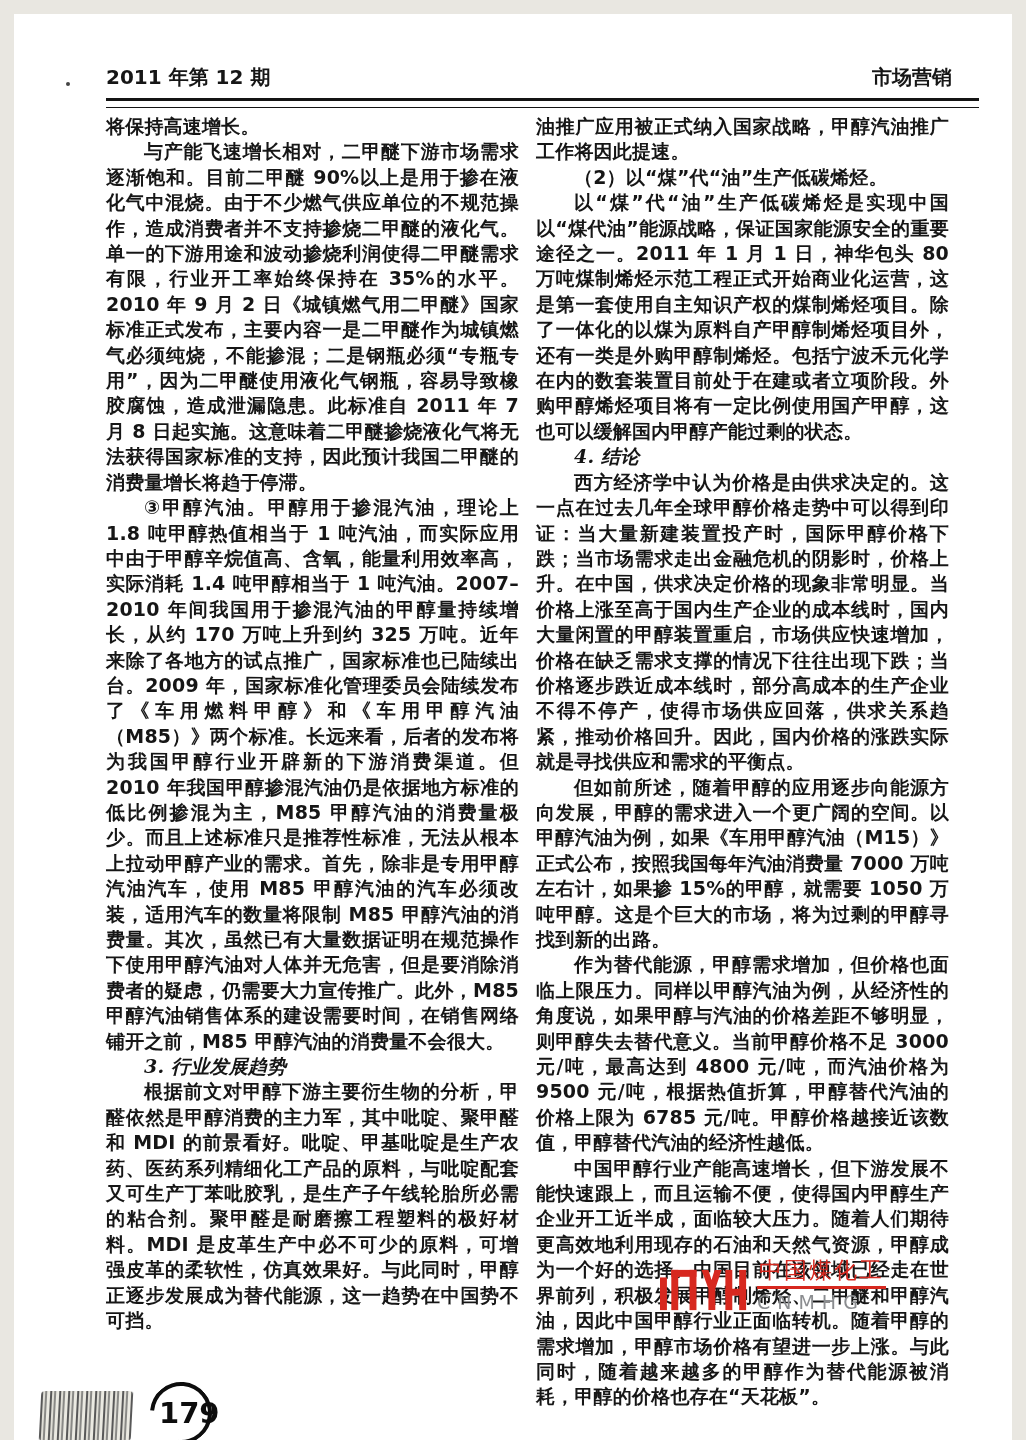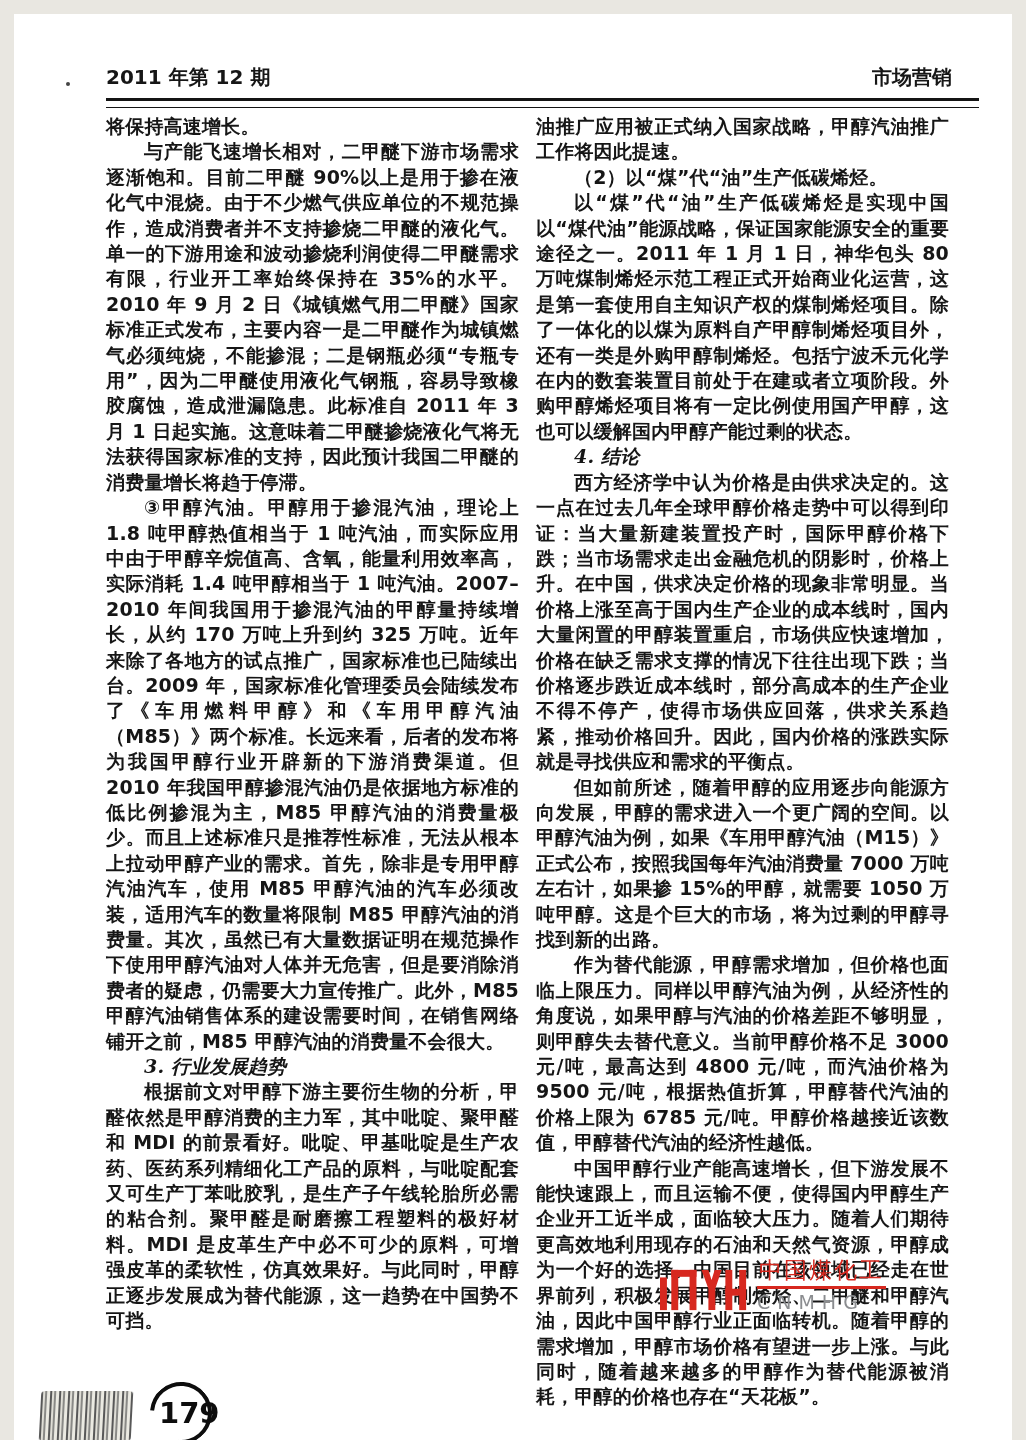--- a/index.html
+++ b/index.html
@@ -45,21 +45,21 @@
 
 <div class="page">
 
   <span class="margin-dot"></span>
   <div class="hdr-left">2011 年第 12 期</div>
   <div class="hdr-right">市场营销</div>
   <div class="hdr-rule"></div>
 
   <div class="col col-left">
     <p>将保持高速增长。</p>
-    <p class="indent">与产能飞速增长相对，二甲醚下游市场需求逐渐饱和。目前二甲醚 90%以上是用于掺在液化气中混烧。由于不少燃气供应单位的不规范操作，造成消费者并不支持掺烧二甲醚的液化气。单一的下游用途和波动掺烧利润使得二甲醚需求有限，行业开工率始终保持在 35%的水平。2010 年 9 月 2 日《城镇燃气用二甲醚》国家标准正式发布，主要内容一是二甲醚作为城镇燃气必须纯烧，不能掺混；二是钢瓶必须“专瓶专用”，因为二甲醚使用液化气钢瓶，容易导致橡胶腐蚀，造成泄漏隐患。此标准自 2011 年 3 月 1 日起实施。这意味着二甲醚掺烧液化气将无法获得国家标准的支持，因此预计我国二甲醚的消费量增长将趋于停滞。</p>
+    <p class="indent">与产能飞速增长相对，二甲醚下游市场需求逐渐饱和。目前二甲醚 90%以上是用于掺在液化气中混烧。由于不少燃气供应单位的不规范操作，造成消费者并不支持掺烧二甲醚的液化气。单一的下游用途和波动掺烧利润使得二甲醚需求有限，行业开工率始终保持在 35%的水平。2010 年 9 月 2 日《城镇燃气用二甲醚》国家标准正式发布，主要内容一是二甲醚作为城镇燃气必须纯烧，不能掺混；二是钢瓶必须“专瓶专用”，因为二甲醚使用液化气钢瓶，容易导致橡胶腐蚀，造成泄漏隐患。此标准自 2011 年 7 月 8 日起实施。这意味着二甲醚掺烧液化气将无法获得国家标准的支持，因此预计我国二甲醚的消费量增长将趋于停滞。</p>
     <p class="indent">③甲醇汽油。甲醇用于掺混汽油，理论上 1.8 吨甲醇热值相当于 1 吨汽油，而实际应用中由于甲醇辛烷值高、含氧，能量利用效率高，实际消耗 1.4 吨甲醇相当于 1 吨汽油。2007–2010 年间我国用于掺混汽油的甲醇量持续增长，从约 170 万吨上升到约 325 万吨。近年来除了各地方的试点推广，国家标准也已陆续出台。2009 年，国家标准化管理委员会陆续发布了《车用燃料甲醇》和《车用甲醇汽油（M85）》两个标准。长远来看，后者的发布将为我国甲醇行业开辟新的下游消费渠道。但 2010 年我国甲醇掺混汽油仍是依据地方标准的低比例掺混为主，M85 甲醇汽油的消费量极少。而且上述标准只是推荐性标准，无法从根本上拉动甲醇产业的需求。首先，除非是专用甲醇汽油汽车，使用 M85 甲醇汽油的汽车必须改装，适用汽车的数量将限制 M85 甲醇汽油的消费量。其次，虽然已有大量数据证明在规范操作下使用甲醇汽油对人体并无危害，但是要消除消费者的疑虑，仍需要大力宣传推广。此外，M85 甲醇汽油销售体系的建设需要时间，在销售网络铺开之前，M85 甲醇汽油的消费量不会很大。</p>
     <p class="kai">3. 行业发展趋势</p>
     <p class="indent">根据前文对甲醇下游主要衍生物的分析，甲醛依然是甲醇消费的主力军，其中吡啶、聚甲醛和 MDI 的前景看好。吡啶、甲基吡啶是生产农药、医药系列精细化工产品的原料，与吡啶配套又可生产丁苯吡胶乳，是生产子午线轮胎所必需的粘合剂。聚甲醛是耐磨擦工程塑料的极好材料。MDI 是皮革生产中必不可少的原料，可增强皮革的柔软性，仿真效果好。与此同时，甲醇正逐步发展成为替代能源，这一趋势在中国势不可挡。</p>
 
   </div>
 
   <div class="col col-right">
     <p>油推广应用被正式纳入国家战略，甲醇汽油推广工作将因此提速。</p>
     <p class="indent">（2）以“煤”代“油”生产低碳烯烃。</p>
     <p class="indent">以“煤”代“油”生产低碳烯烃是实现中国以“煤代油”能源战略，保证国家能源安全的重要途径之一。2011 年 1 月 1 日，神华包头 80 万吨煤制烯烃示范工程正式开始商业化运营，这是第一套使用自主知识产权的煤制烯烃项目。除了一体化的以煤为原料自产甲醇制烯烃项目外，还有一类是外购甲醇制烯烃。包括宁波禾元化学在内的数套装置目前处于在建或者立项阶段。外购甲醇烯烃项目将有一定比例使用国产甲醇，这也可以缓解国内甲醇产能过剩的状态。</p>

